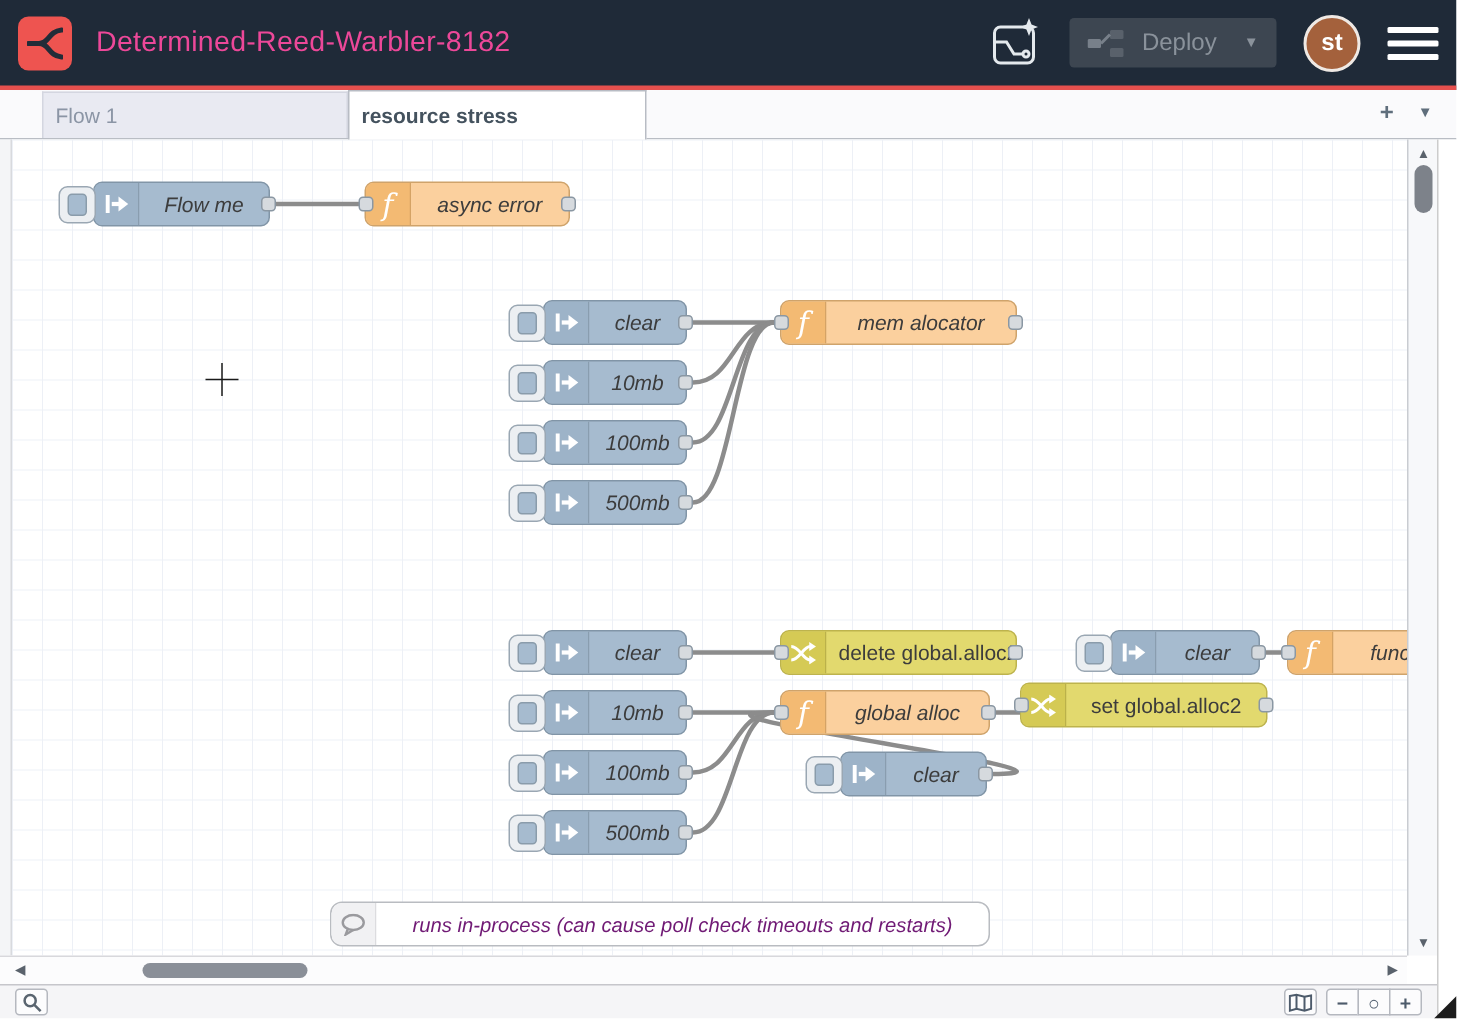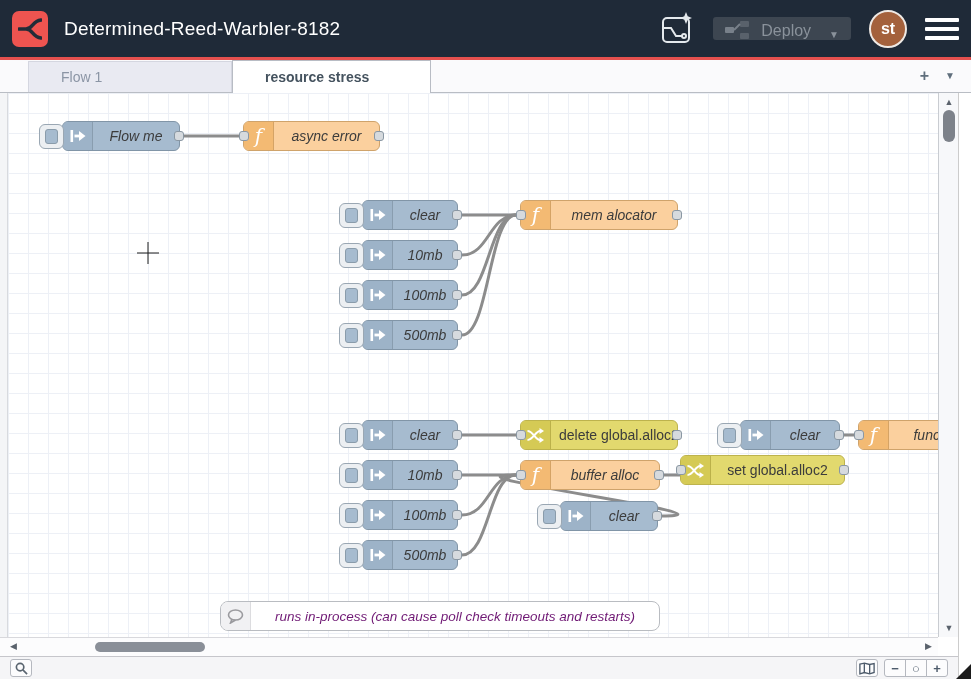--- a/index.html
+++ b/index.html
@@ -5,37 +5,37 @@
   * { box-sizing: border-box; margin: 0; padding: 0; }
   html,body { width: 971px; height: 679px; overflow: hidden; font-family: "Liberation Sans", sans-serif; }
   #app { position: relative; width: 971px; height: 679px; background: #fff; }
 
   
   .header { position: absolute; left:0; top:0; width:971px; height:60px;
             background:#1f2a38; border-bottom:3px solid #e5504e;
             display:flex; align-items:center; padding:0 12px; }
   .logo { width:36px; height:36px; border-radius:7px; background:#ee5450;
           display:flex; align-items:center; justify-content:center; flex:none; }
-  .app-title { color:#ffffff; font-size:19px; font-weight:500; margin-left:16px; letter-spacing:.2px; }
+  .app-title { color:#ec4899; font-size:19px; font-weight:500; margin-left:16px; letter-spacing:.2px; }
   .header-right { margin-left:auto; display:flex; align-items:center; gap:18px; }
   .ai-icon { width:36px; height:36px; display:flex; align-items:center; justify-content:center; cursor:pointer; }
-  .deploy-btn { height:23px; background:#3d4651; border-radius:3px; display:flex; align-items:flex-end;
+  .deploy-btn { height:33px; background:#3d4651; border-radius:3px; display:flex; align-items:center;
                 padding:0 12px; gap:10px; color:#8a929b; cursor:default; }
   .deploy-label { font-size:16px; color:#8a929b; }
   .deploy-caret { font-size:10px; color:#8a929b; padding-left:8px; }
   .avatar { width:38px; height:38px; border-radius:50%; background:#a4613c; border:2px solid #efe9e4;
             color:#fff; font-size:16px; font-weight:bold; display:flex; align-items:center; justify-content:center; cursor:pointer; }
   .hamburger { width:34px; display:flex; flex-direction:column; gap:5px; cursor:pointer; padding:2px 0; }
   .hamburger div { height:4px; background:#fff; border-radius:1px; }
 
   
   .tabbar { position:absolute; left:0; top:60px; width:971px; height:33px; background:#fafafc;
             border-bottom:1px solid #b9bdc4; display:flex; align-items:flex-end; }
   .tab-spacer { width:28px; flex:none; }
-  .tab { height:31px; display:flex; align-items:center; padding:0 32px; font-size:14px;
+  .tab { height:31px; display:flex; align-items:center; padding:0 8px; font-size:14px;
          border:1px solid #d4d6e0; border-bottom:none; cursor:pointer; }
   .tab.inactive { width:204px; background:#e9eaf2; color:#8b95a5; }
   .tab.active { width:199px; height:33px; background:#fff; border-color:#b8bcc4; color:#44525e;
                 font-weight:700; position:relative; z-index:2; margin-bottom:-1px; }
   .tab-controls { margin-left:auto; display:flex; align-items:center; gap:16px; padding-right:16px; height:100%; }
   .tab-btn { color:#5f6e7c; font-size:16px; font-weight:bold; cursor:pointer; line-height:1; }
   .tab-btn.caret { font-size:10px; }
 
   
   .left-gutter { position:absolute; left:0; top:93px; width:8px; height:544px;
@@ -327,21 +327,21 @@
           </svg>
         </div>
         <span class="label">delete global.alloc2</span>
         <div class="port in"></div>
         <div class="port out"></div>
       </div>
       <div class="node function" style="left: 512px; top: 367px; width: 140px;">
         <div class="icon-region">
           <span class="fx">f</span>
         </div>
-        <span class="label">buffer alloc</span>
+        <span class="label">global alloc</span>
         <div class="port in"></div>
         <div class="port out"></div>
       </div>
       <div class="node change" style="left: 672px; top: 362px; width: 165px;">
         <div class="icon-region">
           <svg width="17" height="15" viewBox="0 0 17 15">
             <g stroke="#fff" stroke-width="2" fill="none">
               <path d="M0.5 3 C6 3 8.5 12 13 12"></path>
               <path d="M0.5 12 C6 12 8.5 3 13 3"></path>
             </g>

